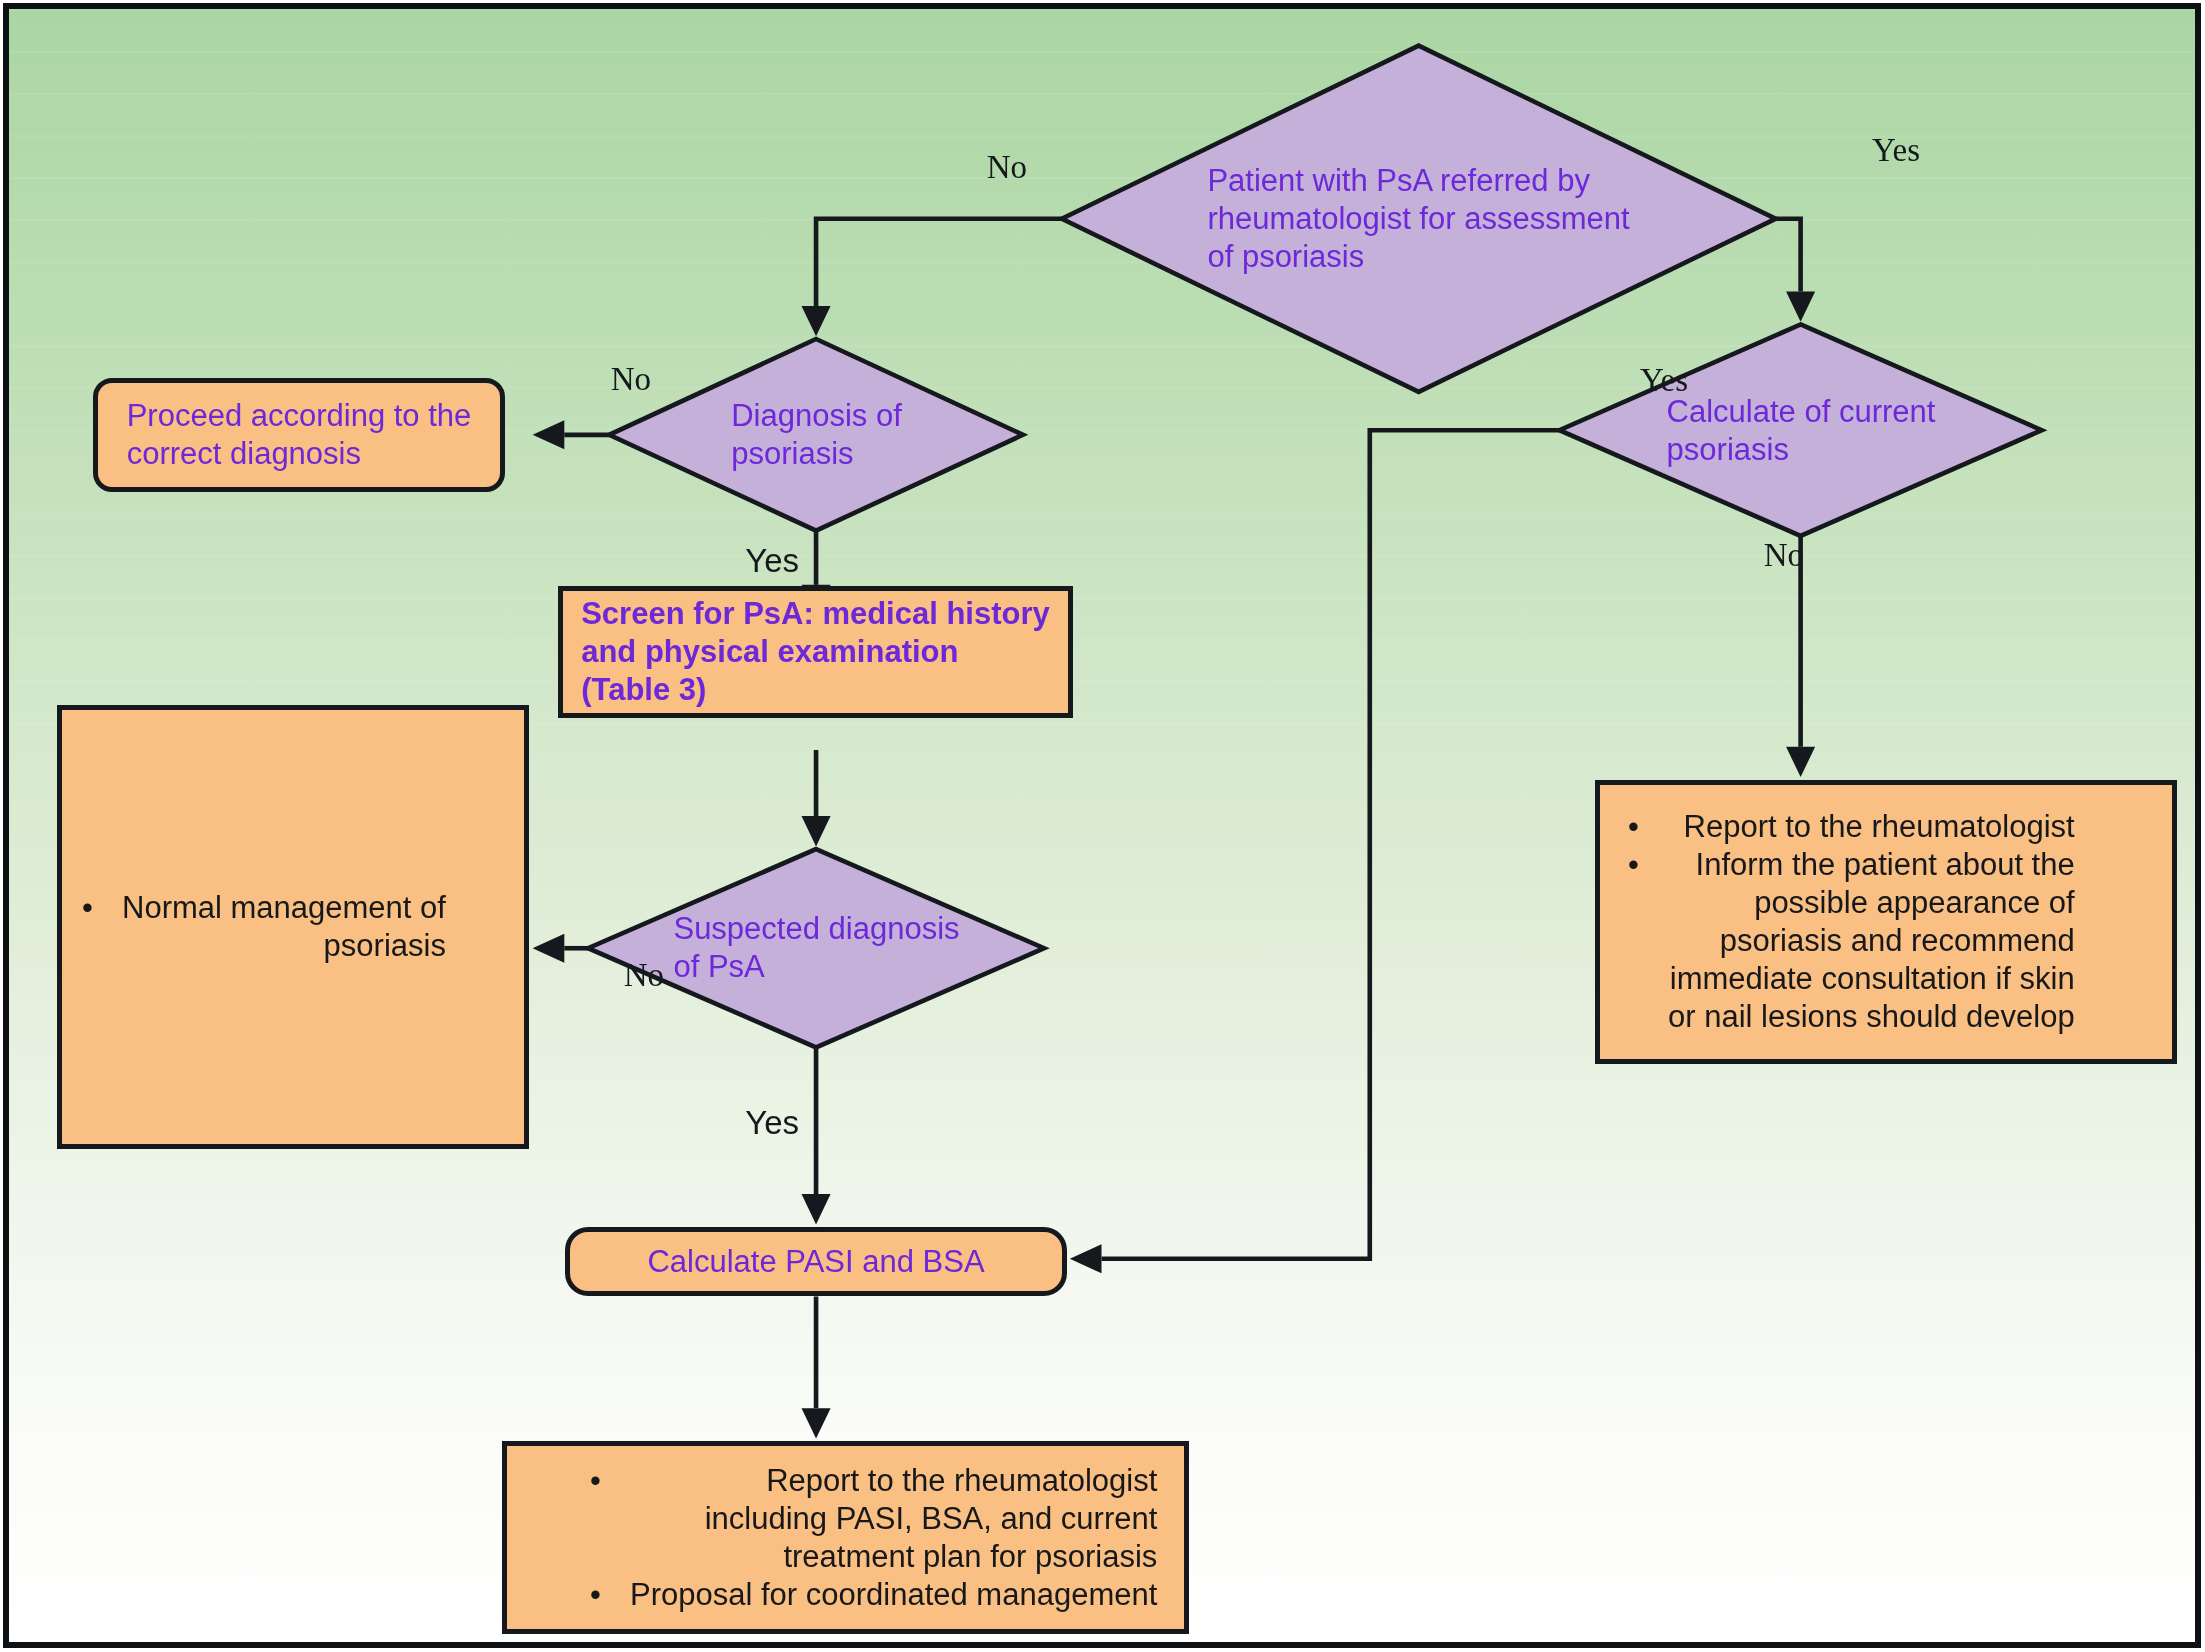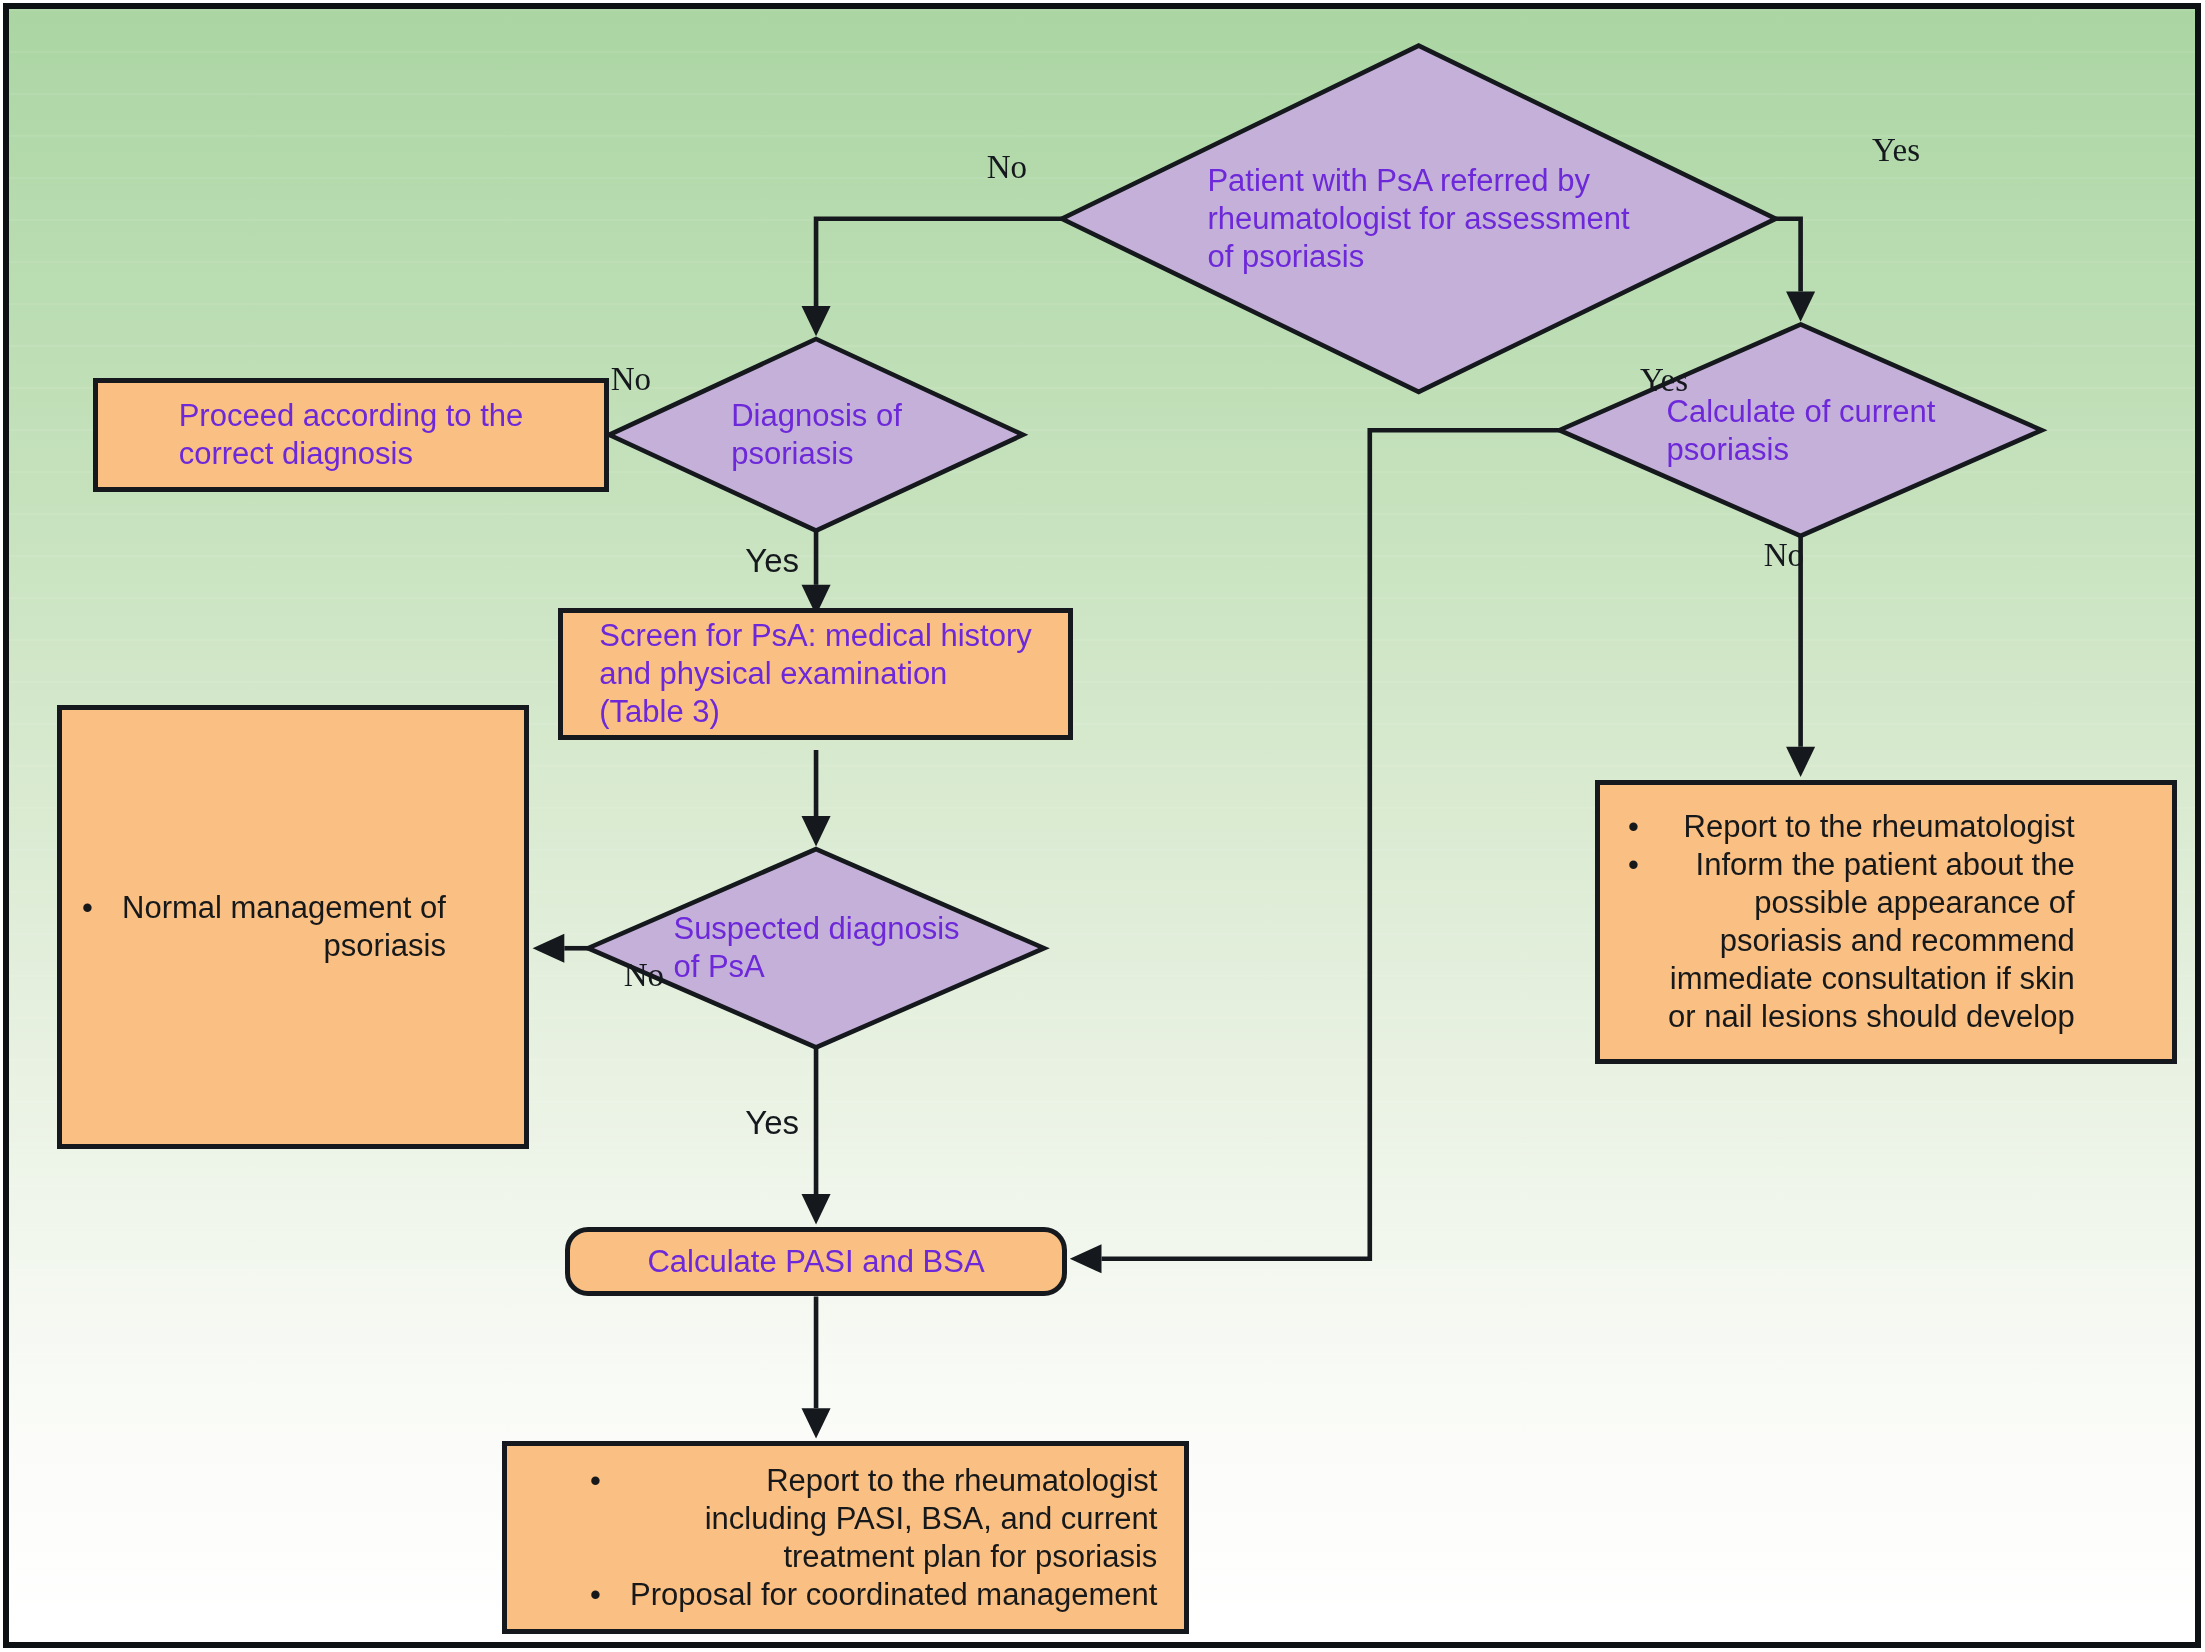--- a/index.html
+++ b/index.html
@@ -131,26 +131,26 @@
   <div class="node-text" style="left:1110px; top:110px; width:617px; height:218px;">Patient with PsA referred by
 rheumatologist for assessment
 of psoriasis</div>
   <div class="node-text" style="left:621px; top:357px; width:391px; height:156px;">Diagnosis of
 psoriasis</div>
   <div class="node-text" style="left:593px; top:872px; width:447px; height:152px;">Suspected diagnosis
 of PsA</div>
   <div class="node-text" style="left:1579px; top:357px; width:444px; height:147px;">Calculate of current
 psoriasis</div>
 
-  <div class="obox" id="proceed-box" style="left:93px; top:378px; width:516px; height:114px;">
+  <div class="obox" id="proceed-box" style="left:93px; top:378px; width:412px; height:114px;border-radius:19px;">
     <div class="node-text">Proceed according to the
 correct diagnosis</div>
   </div>
 
-  <div class="obox" id="screen-box" style="left:558px; top:608px; width:515px; height:132px;">
+  <div class="obox" id="screen-box" style="left:558px; top:586px; width:515px; height:132px;font-weight:bold;">
     <div class="node-text">Screen for PsA: medical history
 and physical examination
 (Table 3)</div>
   </div>
 
   <div class="obox bullet-box" id="management-box" style="left:57px; top:705px; width:472px; height:444px;">
     <ul class="bullets">
       <li>Normal management of
 psoriasis</li>
     </ul>

